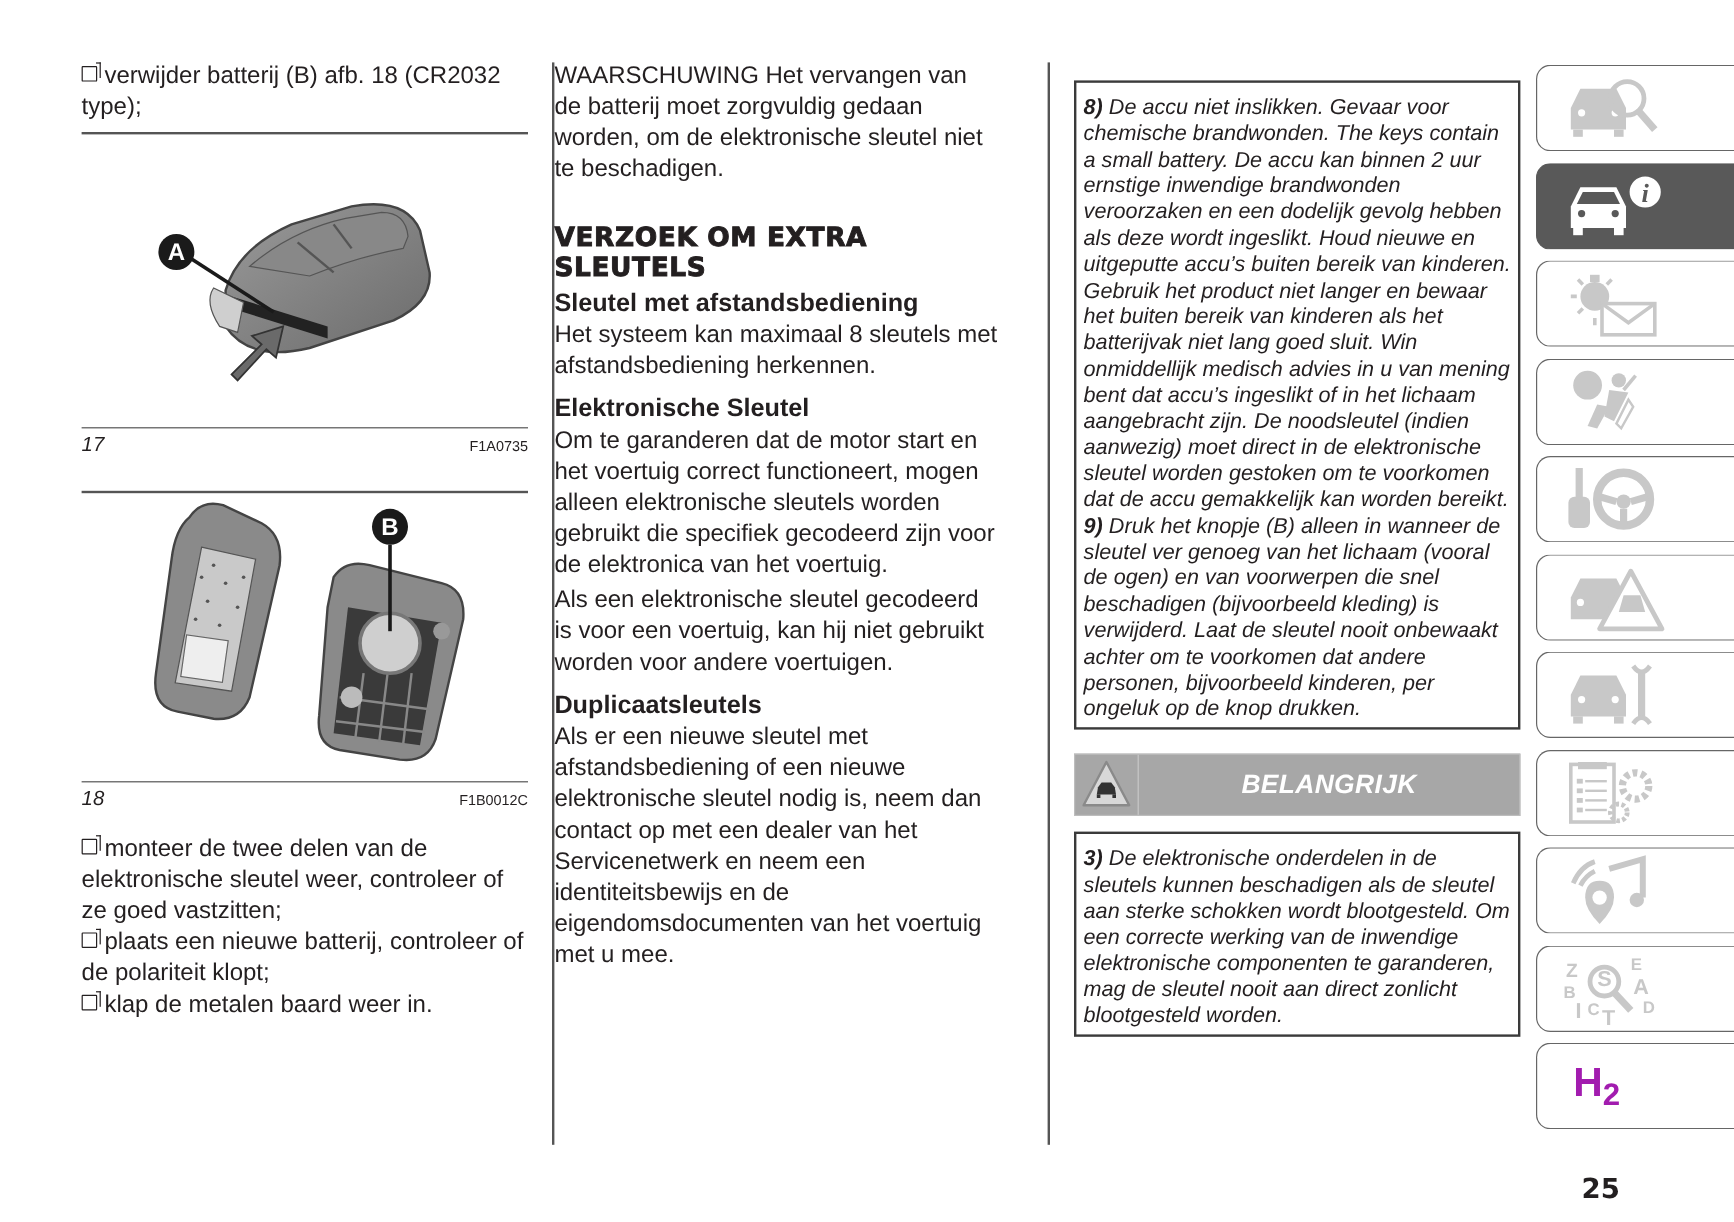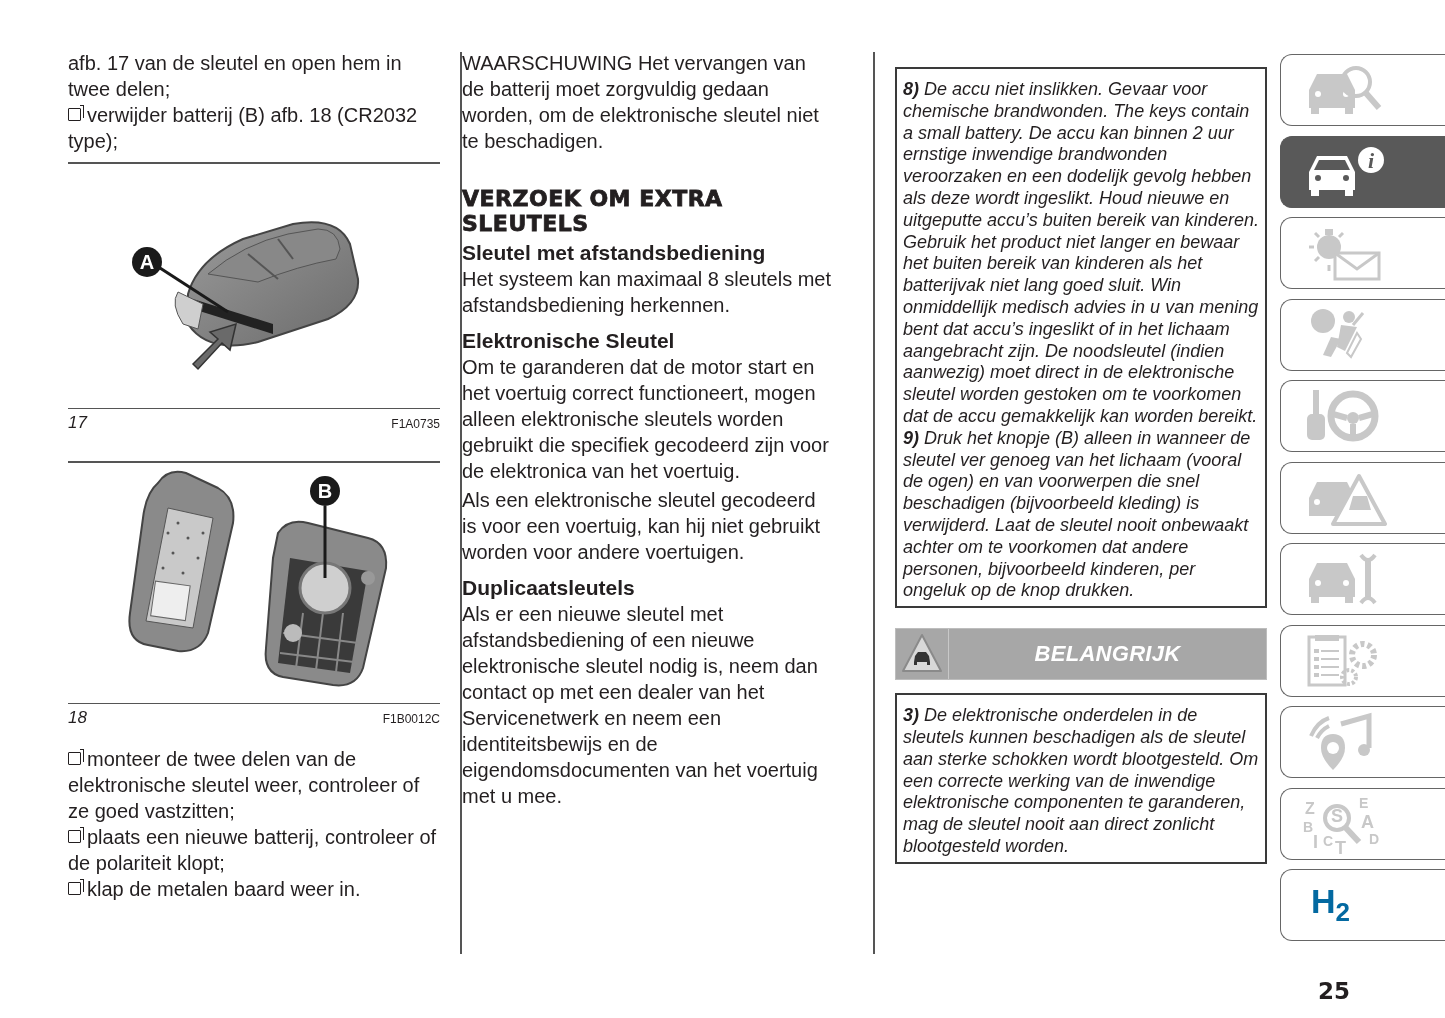--- a/index.html
+++ b/index.html
@@ -38,21 +38,20 @@
   .tab.active { background: #595959; border-color: #595959; }
   .page-number { position: absolute; left: 1318px; top: 978px; font-size: 23px; font-weight: 900; font-family: "DejaVu Sans", sans-serif; }
 </style>
 </head>
 <body>
 
 <div id="vline1" class="vline"></div>
 <div id="vline2" class="vline"></div>
 
 <div id="col1" class="col">
-  <p class="body-text">afb. 17 van de sleutel en open hem in twee delen;</p>
   <p class="body-text">
     <span class="bullet"></span><span>verwijder batterij (B) afb. 18 (CR2032 type);</span>
   </p>
   <div class="hr" style="margin-top:8px;"></div>
 
   <div class="fig" style="height:244px;">
     <svg width="372" height="244" viewBox="0 0 372 244">
       <defs>
         <linearGradient id="fobg" x1="0" y1="0" x2="1" y2="1">
           <stop offset="0" stop-color="#9a9a9a"></stop>
@@ -279,17 +278,17 @@
         <text x="12" y="56" font-size="18">I</text>
         <text x="22" y="54" font-size="14">C</text>
         <text x="34" y="62" font-size="18">T</text>
         <text x="68" y="52" font-size="14">D</text>
       </g>
       <circle cx="36" cy="26" r="12" fill="none" stroke="#c8c8c8" stroke-width="4"></circle>
       <line x1="44" y1="35" x2="58" y2="50" stroke="#c8c8c8" stroke-width="6"></line>
     </svg>
   </div>
   <div class="tab">
-    <span style="color:#0369a1; font-weight:700; font-size:34px; padding-left:10px;"><span>H</span><sub style="font-size:26px;">2</sub></span>
+    <span style="color:#a21caf; font-weight:700; font-size:34px; padding-left:10px;"><span>H</span><sub style="font-size:26px;">2</sub></span>
   </div>
 </div>
 
 <div class="page-number">25</div>
 
 </body></html>

